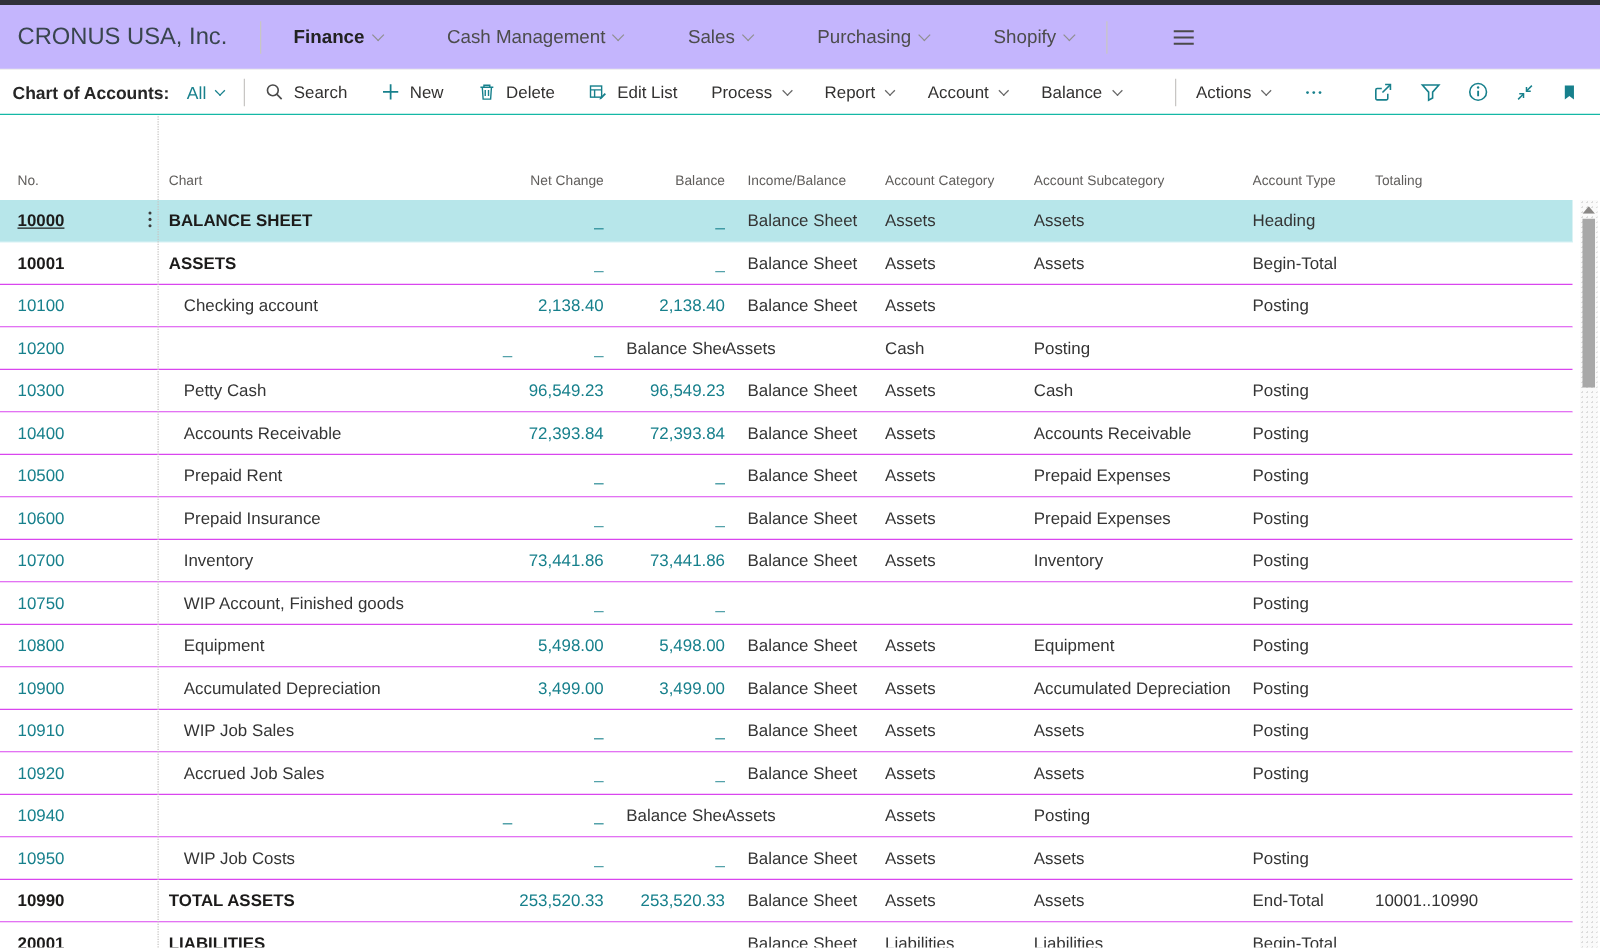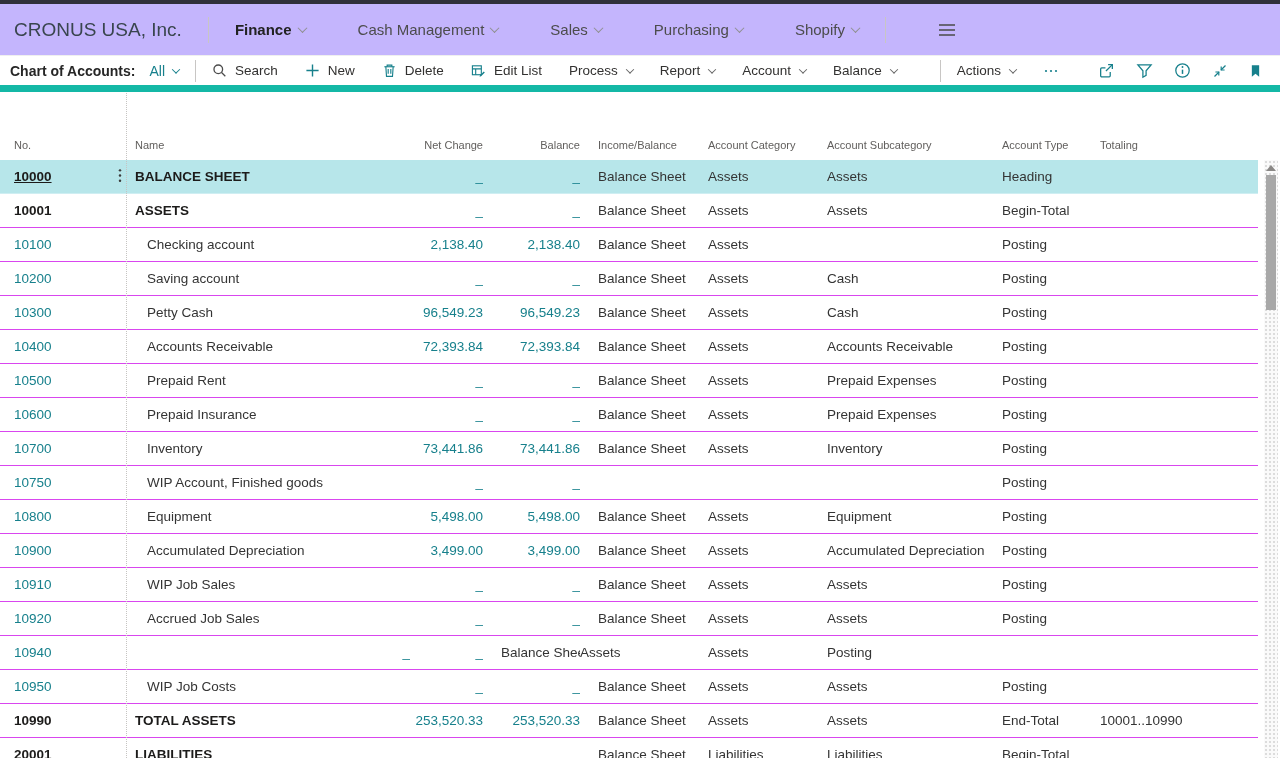--- a/index.html
+++ b/index.html
@@ -15,21 +15,21 @@
   .company { font-size:19px; color:#39454e; white-space:nowrap; }
   .hsep { width:1px; height:26px; background:#c8c6c4; margin:0 26px; flex:0 0 1px; }
   .nav { display:flex; align-items:center; gap:52px; }
   .nav-item { display:flex; align-items:center; gap:7px; font-size:15px; color:#4c4c4c; cursor:pointer; white-space:nowrap; }
   .nav-item.active .nav-label { font-weight:700; color:#222; }
   .chev { width:7px; height:7px; border-right:1.3px solid #8f8f8f; border-bottom:1.3px solid #8f8f8f;
     display:inline-block; transform:rotate(45deg) translate(-1px,-1px); }
   .hamburger { background:none; border:none; color:#4a4a4a; margin-left:26px; cursor:pointer; display:flex; align-items:center; }
 
   
-  .action-bar { height:36px; background:#fff; border-bottom:7px solid #14b8a6;
+  .action-bar { height:36px; background:#fff; border-bottom:1px solid #14b8a6;
     display:flex; align-items:center; padding:0 10px; }
   .page-title { font-size:14px; font-weight:700; color:#262626; margin-right:14px; white-space:nowrap; }
   .filter-all { background:none; border:none; color:var(--accent); font-size:14px;
     display:flex; align-items:center; gap:8px; cursor:pointer; font-family:inherit; }
   .filter-all .chev { border-color:var(--accent); width:6px; height:6px; }
   .abar-sep { width:1px; height:22px; background:#c8c6c4; margin:0 16px; flex:0 0 1px; }
   .abar-left { display:flex; align-items:center; }
   .abtn { background:none; border:none; display:flex; align-items:center; gap:8px;
     margin-right:27px; font-size:13.5px; color:#323130; cursor:pointer; font-family:inherit; white-space:nowrap; }
   .abtn .aicon { display:flex; align-items:center; color:var(--accent); }
@@ -227,21 +227,21 @@
       </button>
     </div>
 </div>
 
 <div class="spacer"></div>
 
 <div class="table-area">
   <div class="thead" id="thead">
       <div class="hcell">No.</div>
       <div class="hcell"></div>
-      <div class="hcell">Name</div>
+      <div class="hcell">Chart</div>
       <div class="hcell right">Net Change</div>
       <div class="hcell right">Balance</div>
       <div class="hcell pad">Income/Balance</div>
       <div class="hcell">Account Category</div>
       <div class="hcell">Account Subcategory</div>
       <div class="hcell">Account Type</div>
       <div class="hcell">Totaling</div>
     </div>
   <div id="rows">
       <div class="row bold selected">
@@ -284,21 +284,20 @@
         <div class="num">2,138.40</div>
         <div class="c-pad">Balance Sheet</div>
         <div>Assets</div>
         <div></div>
         <div>Posting</div>
         <div></div>
       </div>
       <div class="row">
         <div class="c-no"><span>10200</span></div>
         <div class="c-menu"></div>
-        <div class="c-name indent">Saving account</div>
         <div class="num">_</div>
         <div class="num">_</div>
         <div class="c-pad">Balance Sheet</div>
         <div>Assets</div>
         <div>Cash</div>
         <div>Posting</div>
         <div></div>
       </div>
       <div class="row">
         <div class="c-no"><span>10300</span></div>

